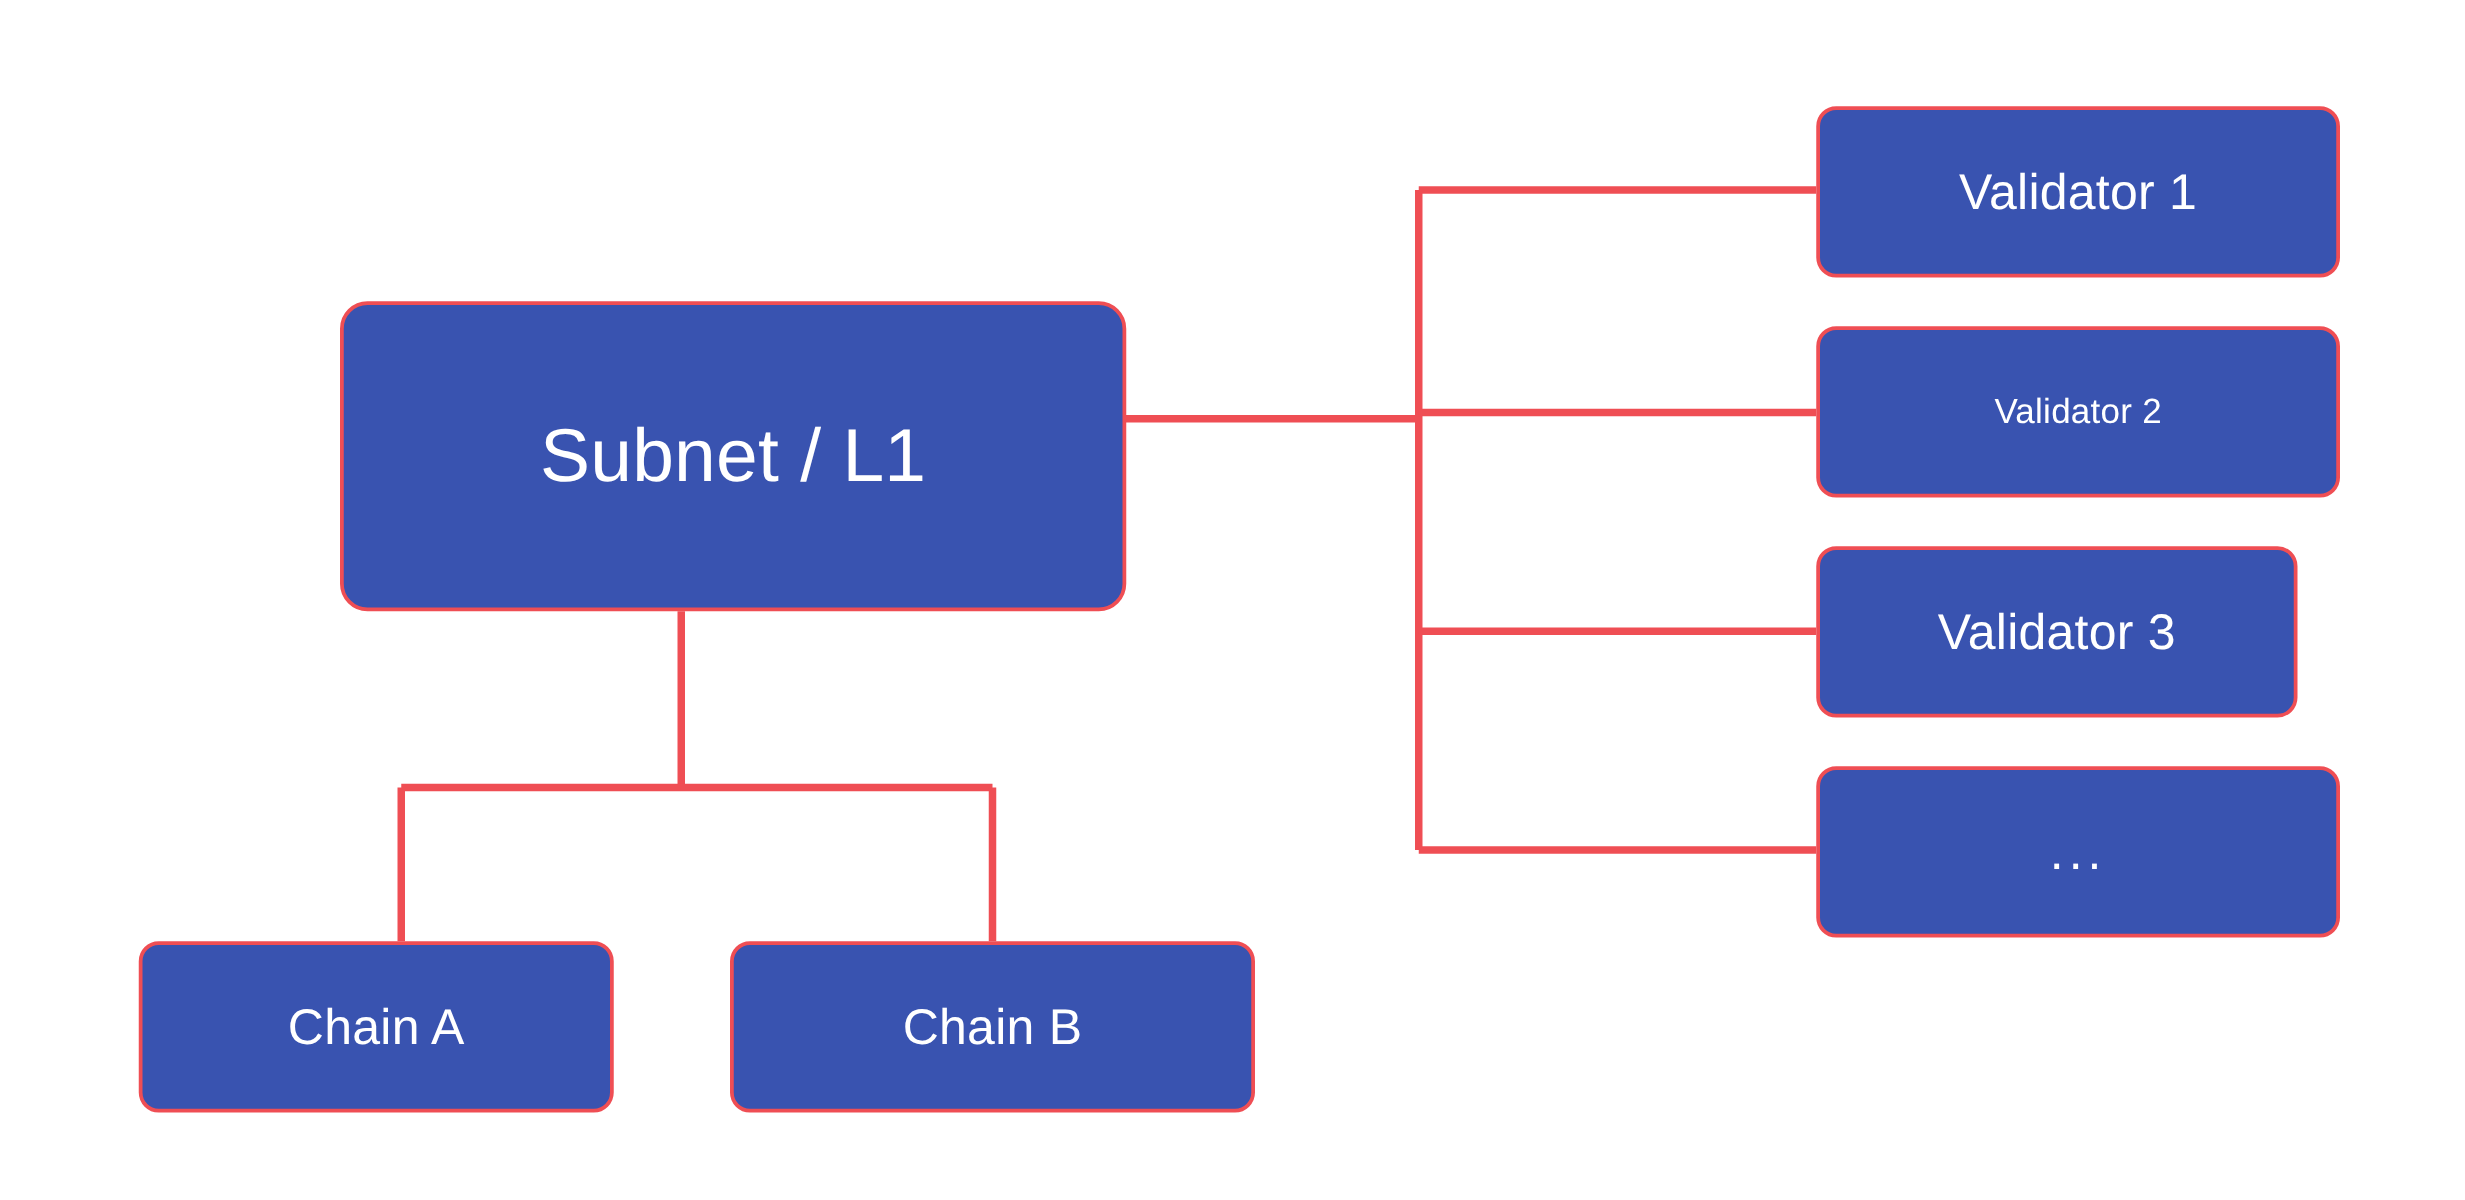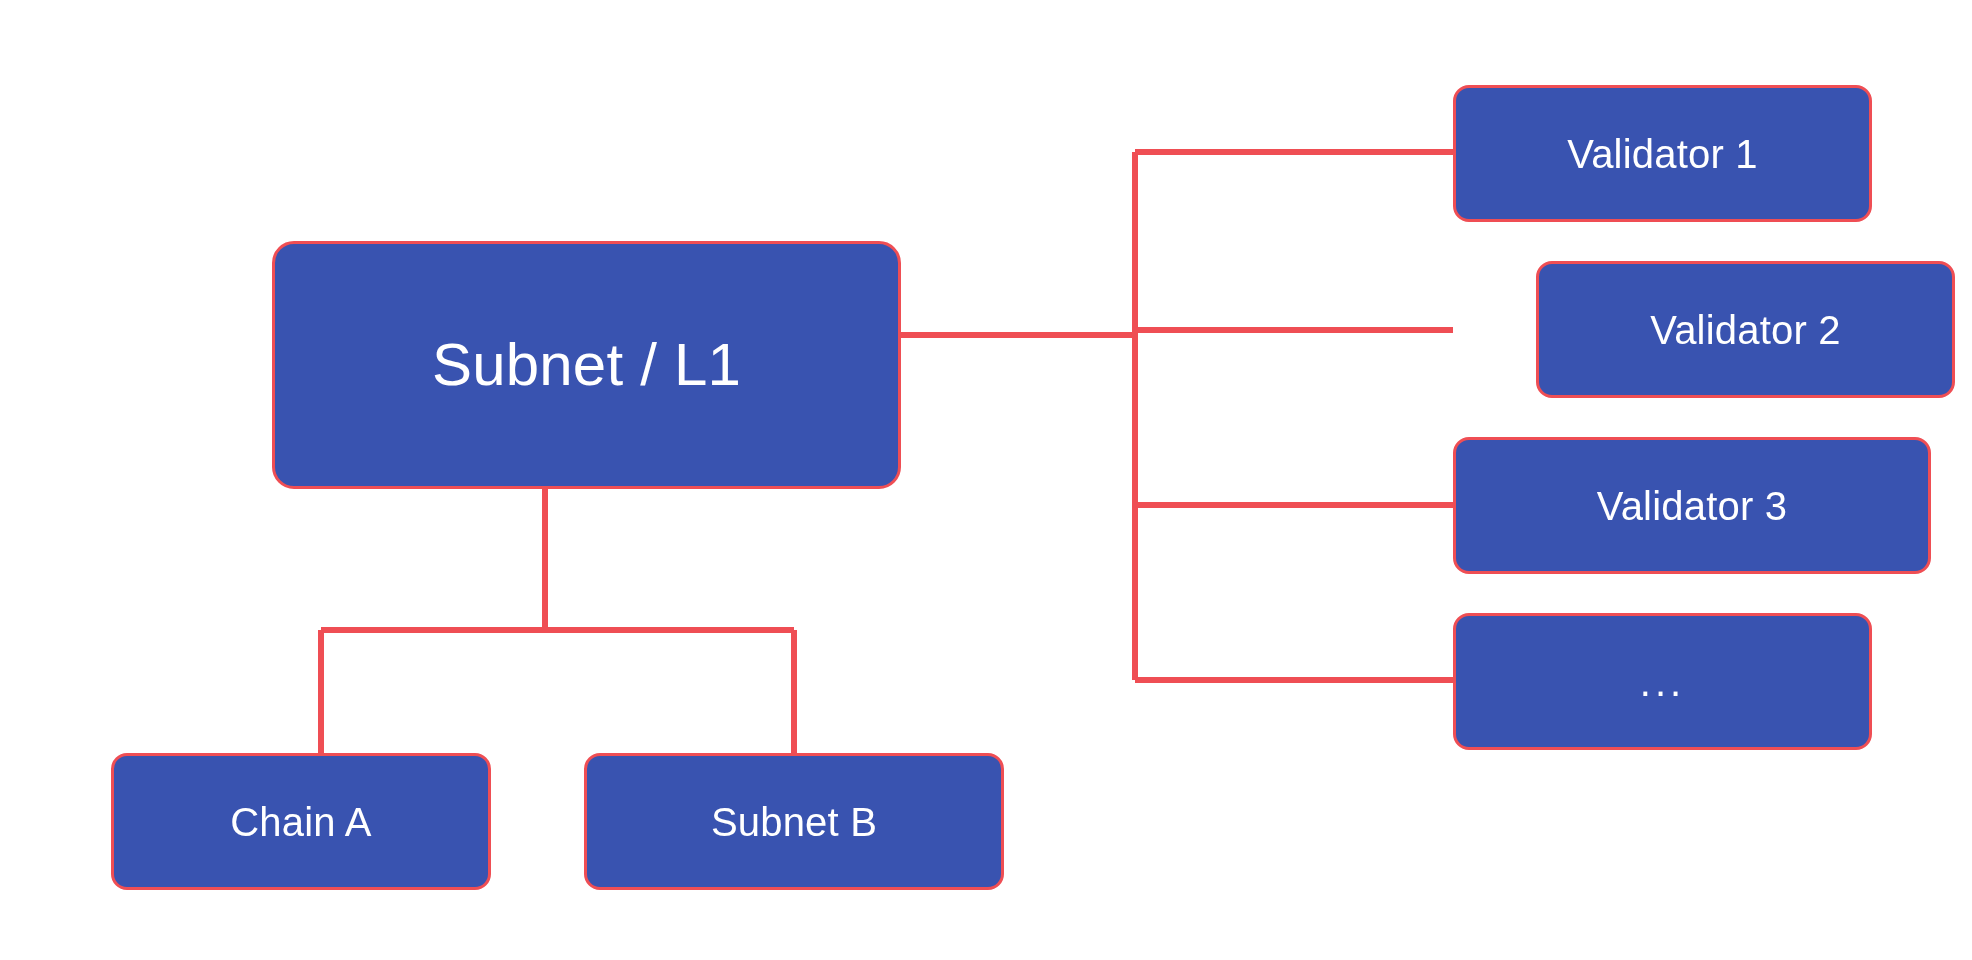--- a/index.html
+++ b/index.html
@@ -76,30 +76,30 @@
 
   
   #node-validator-1 {
     left: 1453px;
     top: 85px;
     width: 419px;
     height: 137px;
     font-size: 40px;
   }
   #node-validator-2 {
-    left: 1536px;
+    left: 1453px;
     top: 261px;
     width: 419px;
     height: 137px;
-    font-size: 40px;
+    font-size: 28px;
   }
   #node-validator-3 {
     left: 1453px;
     top: 437px;
-    width: 478px;
+    width: 385px;
     height: 137px;
     font-size: 40px;
   }
   #node-validator-more {
     left: 1453px;
     top: 613px;
     width: 419px;
     height: 137px;
     font-size: 40px;
     letter-spacing: 4px;
@@ -137,21 +137,21 @@
 
   <div class="node" id="node-subnet" style="background: rgb(57, 83, 176); border-color: rgb(239, 78, 84); color: rgb(255, 255, 255);">
     <span class="node-label">Subnet / L1</span>
   </div>
 
   <div class="node" id="node-chain-a" style="background: rgb(57, 83, 176); border-color: rgb(239, 78, 84); color: rgb(255, 255, 255);">
     <span class="node-label">Chain A</span>
   </div>
 
   <div class="node" id="node-chain-b" style="background: rgb(57, 83, 176); border-color: rgb(239, 78, 84); color: rgb(255, 255, 255);">
-    <span class="node-label">Subnet B</span>
+    <span class="node-label">Chain B</span>
   </div>
 
   <div class="node" id="node-validator-1" style="background: rgb(57, 83, 176); border-color: rgb(239, 78, 84); color: rgb(255, 255, 255);">
     <span class="node-label">Validator 1</span>
   </div>
 
   <div class="node" id="node-validator-2" style="background: rgb(57, 83, 176); border-color: rgb(239, 78, 84); color: rgb(255, 255, 255);">
     <span class="node-label">Validator 2</span>
   </div>
 

